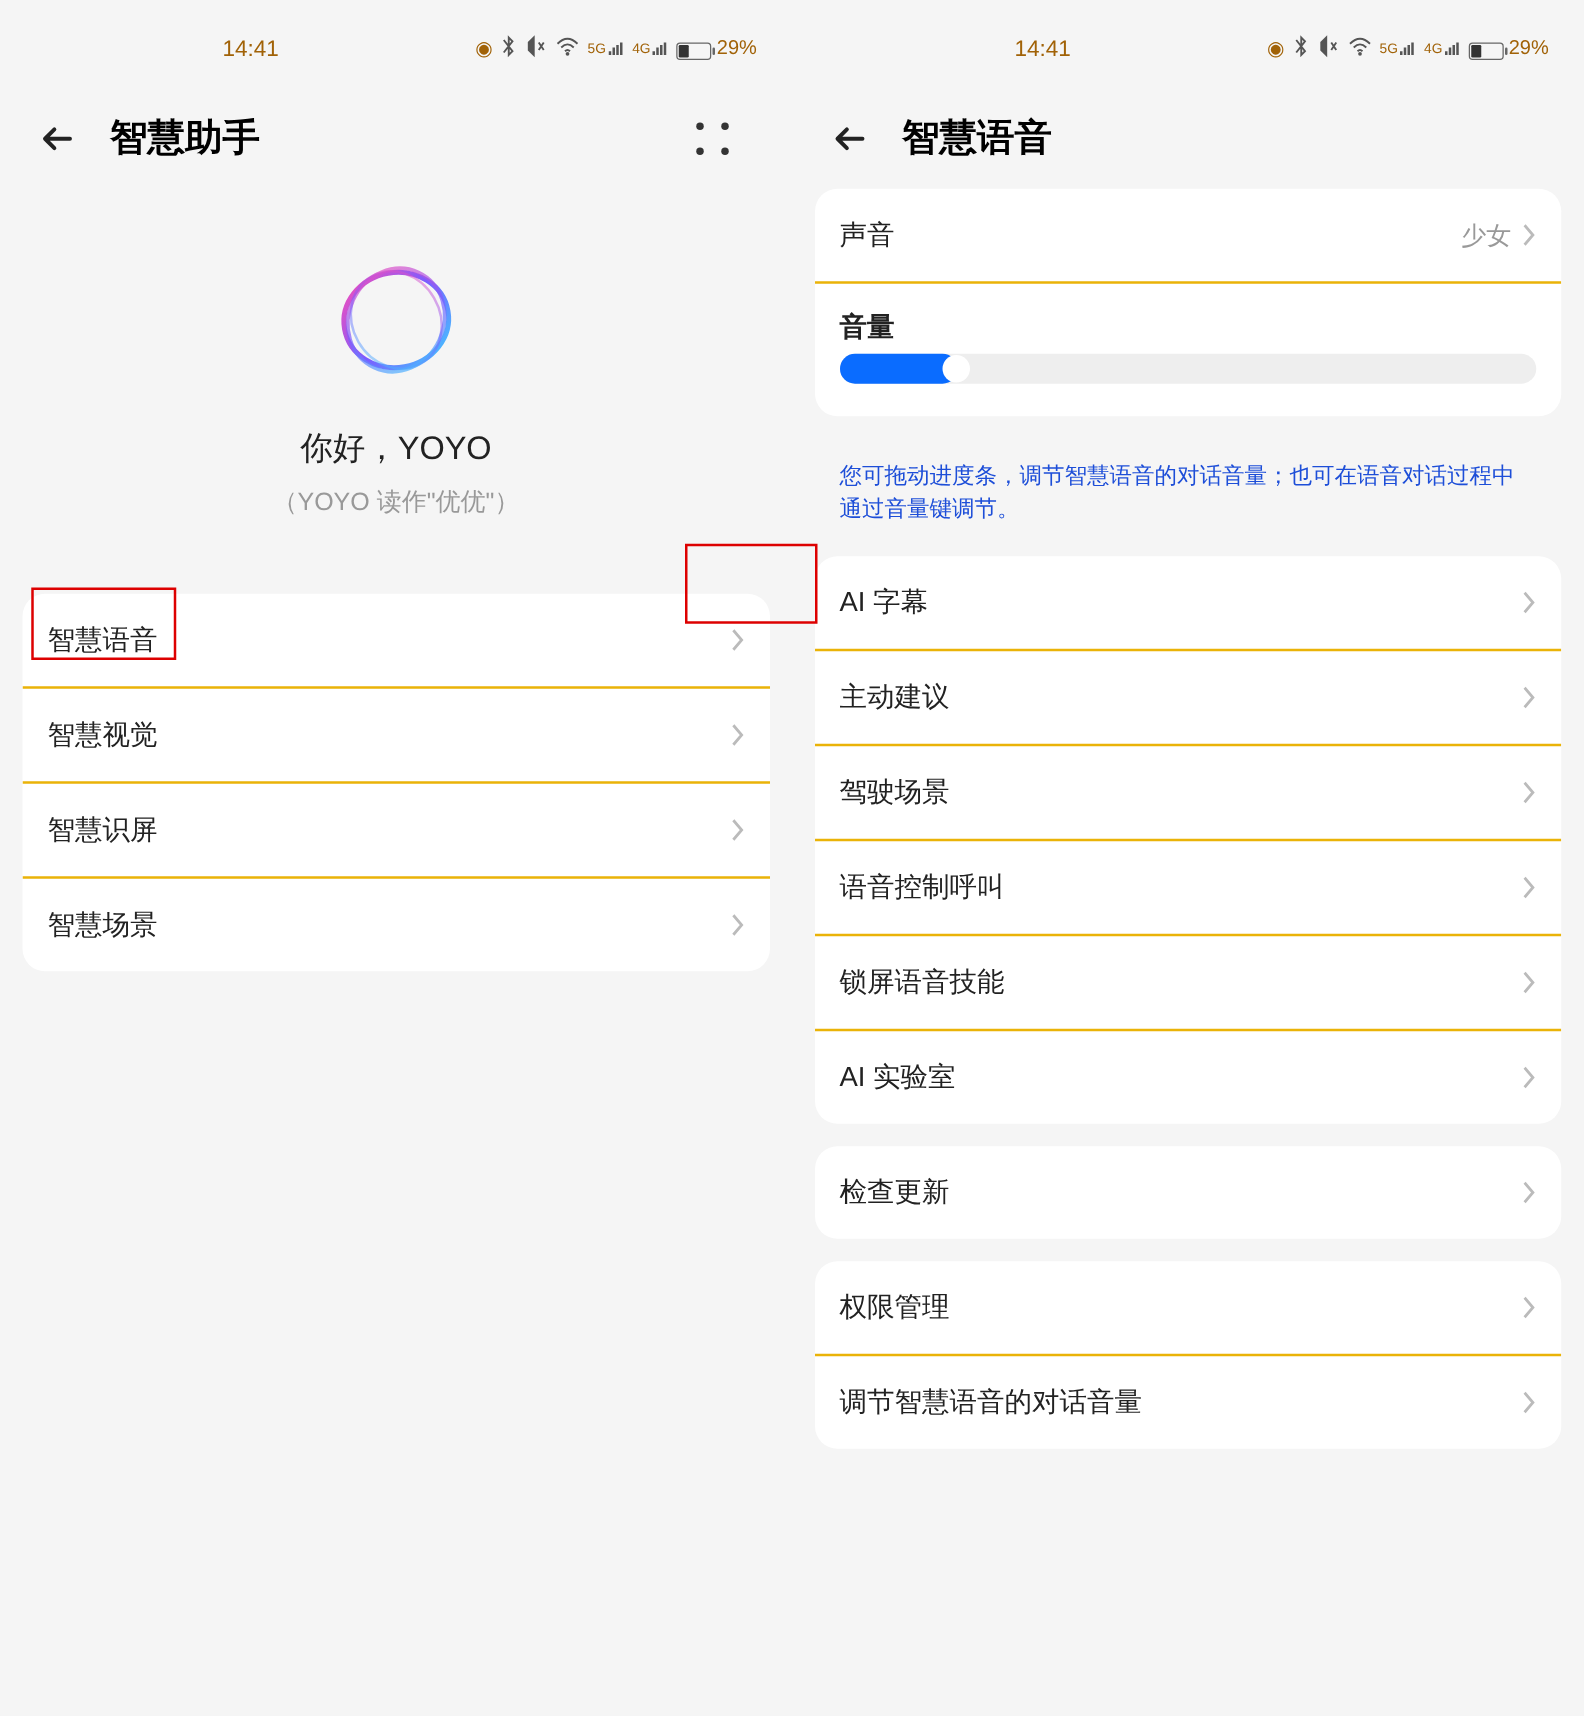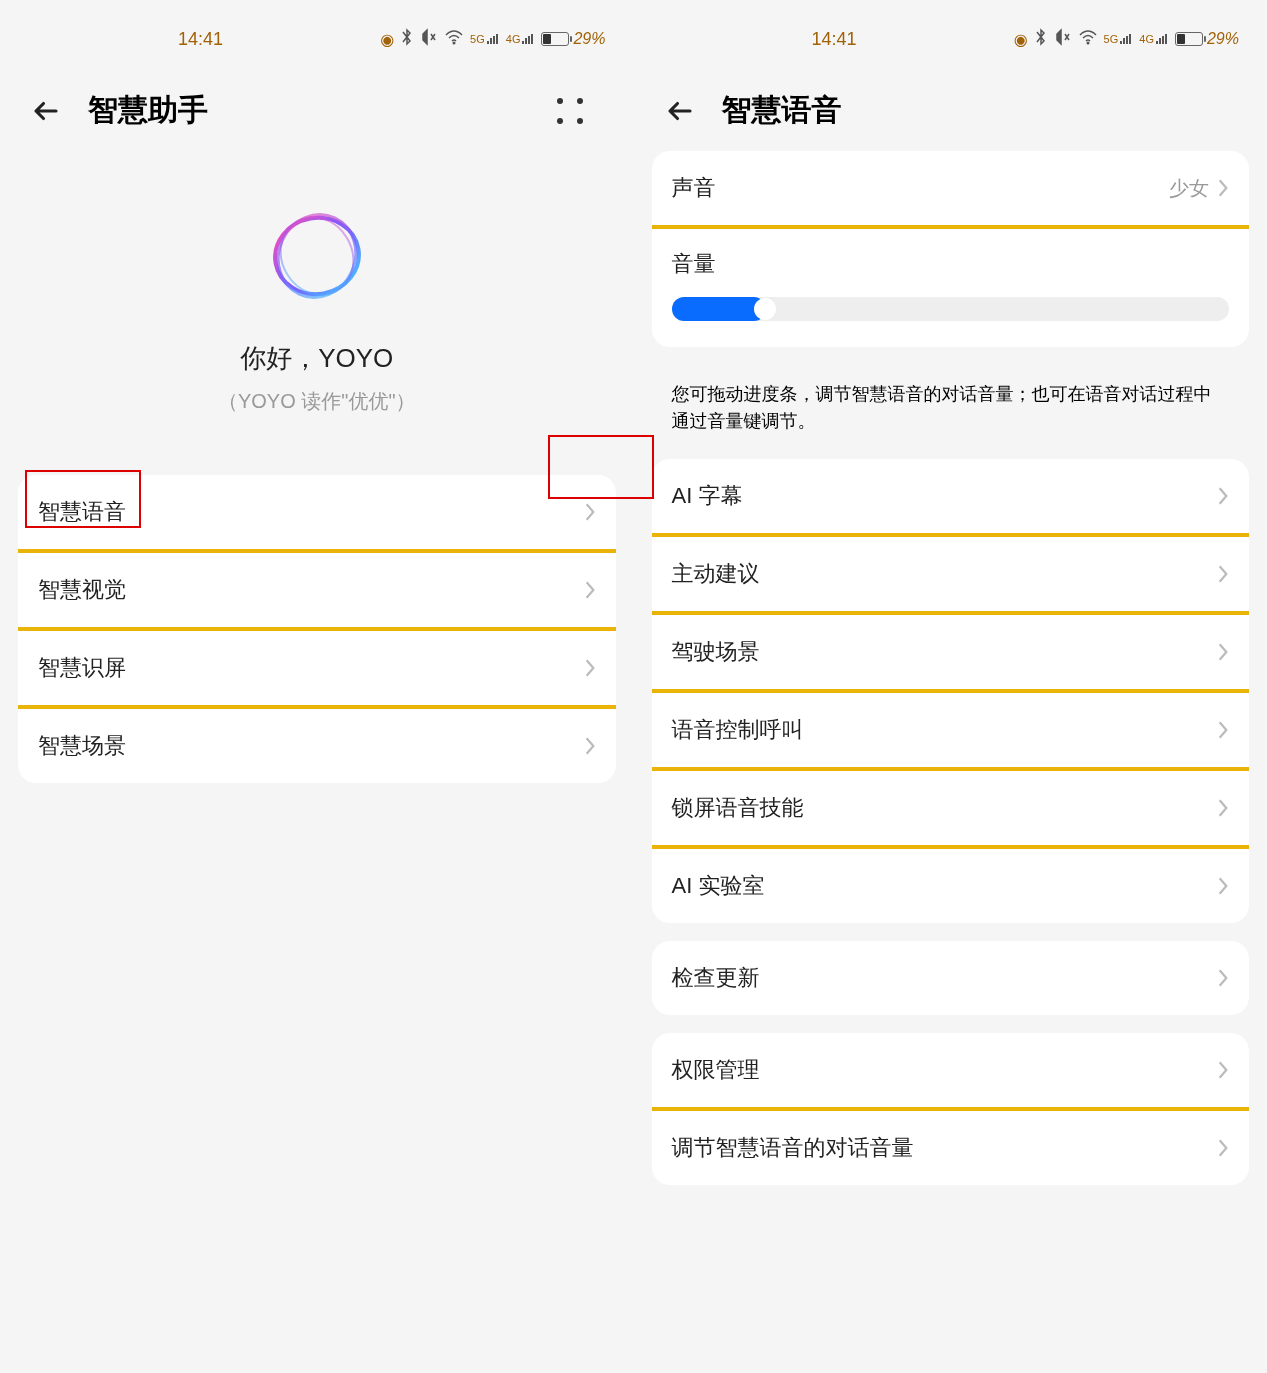--- a/index.html
+++ b/index.html
@@ -96,21 +96,21 @@
       border-radius: 18px;
       margin-bottom: 18px;
       overflow: hidden;
     }
     .row {
       display: flex;
       align-items: center;
       justify-content: space-between;
       padding: 22px 20px;
       cursor: pointer;
-      border-bottom: 4px solid #eab308;
+      border-bottom: 2px solid #eab308;
     }
     .row:last-child { border-bottom: none; }
     .row-label {
       font-size: 22px;
       color: #222;
     }
     .row-value {
       font-size: 20px;
       color: #999;
       margin-right: 8px;
@@ -130,21 +130,22 @@
     }
     .hl1 { left: 25px; top: 470px; width: 116px; height: 58px; }
     .hl2 { left: 548px; top: 435px; width: 106px; height: 64px; }
     .card-mt { margin-top: 20px; }
     .slider-row {
       padding: 20px 20px 26px;
     }
     .slider-label {
       font-size: 22px;
       color: #222;
-      margin-bottom: 18px;
+      margin-bottom: 6px;
+      font-weight: bold;
     }
     .slider-track {
       position: relative;
       width: 100%;
       height: 24px;
       background: #eee;
       border-radius: 12px;
       cursor: pointer;
     }
     .slider-fill {
@@ -160,29 +161,28 @@
       left: calc(17% - 12px);
       top: 50%;
       transform: translateY(-50%);
       width: 22px;
       height: 22px;
       background: #fff;
       border-radius: 50%;
     }
     .hint-text {
       font-size: 18px;
-      color: #000000;
+      color: #1d4ed8;
       padding: 16px 20px 24px;
       line-height: 1.5;
     }
     .battery-wrap {
       display: inline-flex;
-      align-items: center;
+      align-items: flex-end;
       gap: 4px;
-      font-style: italic;
     }
     .battery {
       width: 28px; height: 14px;
       border: 1.5px solid #666;
       border-radius: 3px;
       position: relative;
     }
     .battery::after {
       content: '';
       position: absolute;

